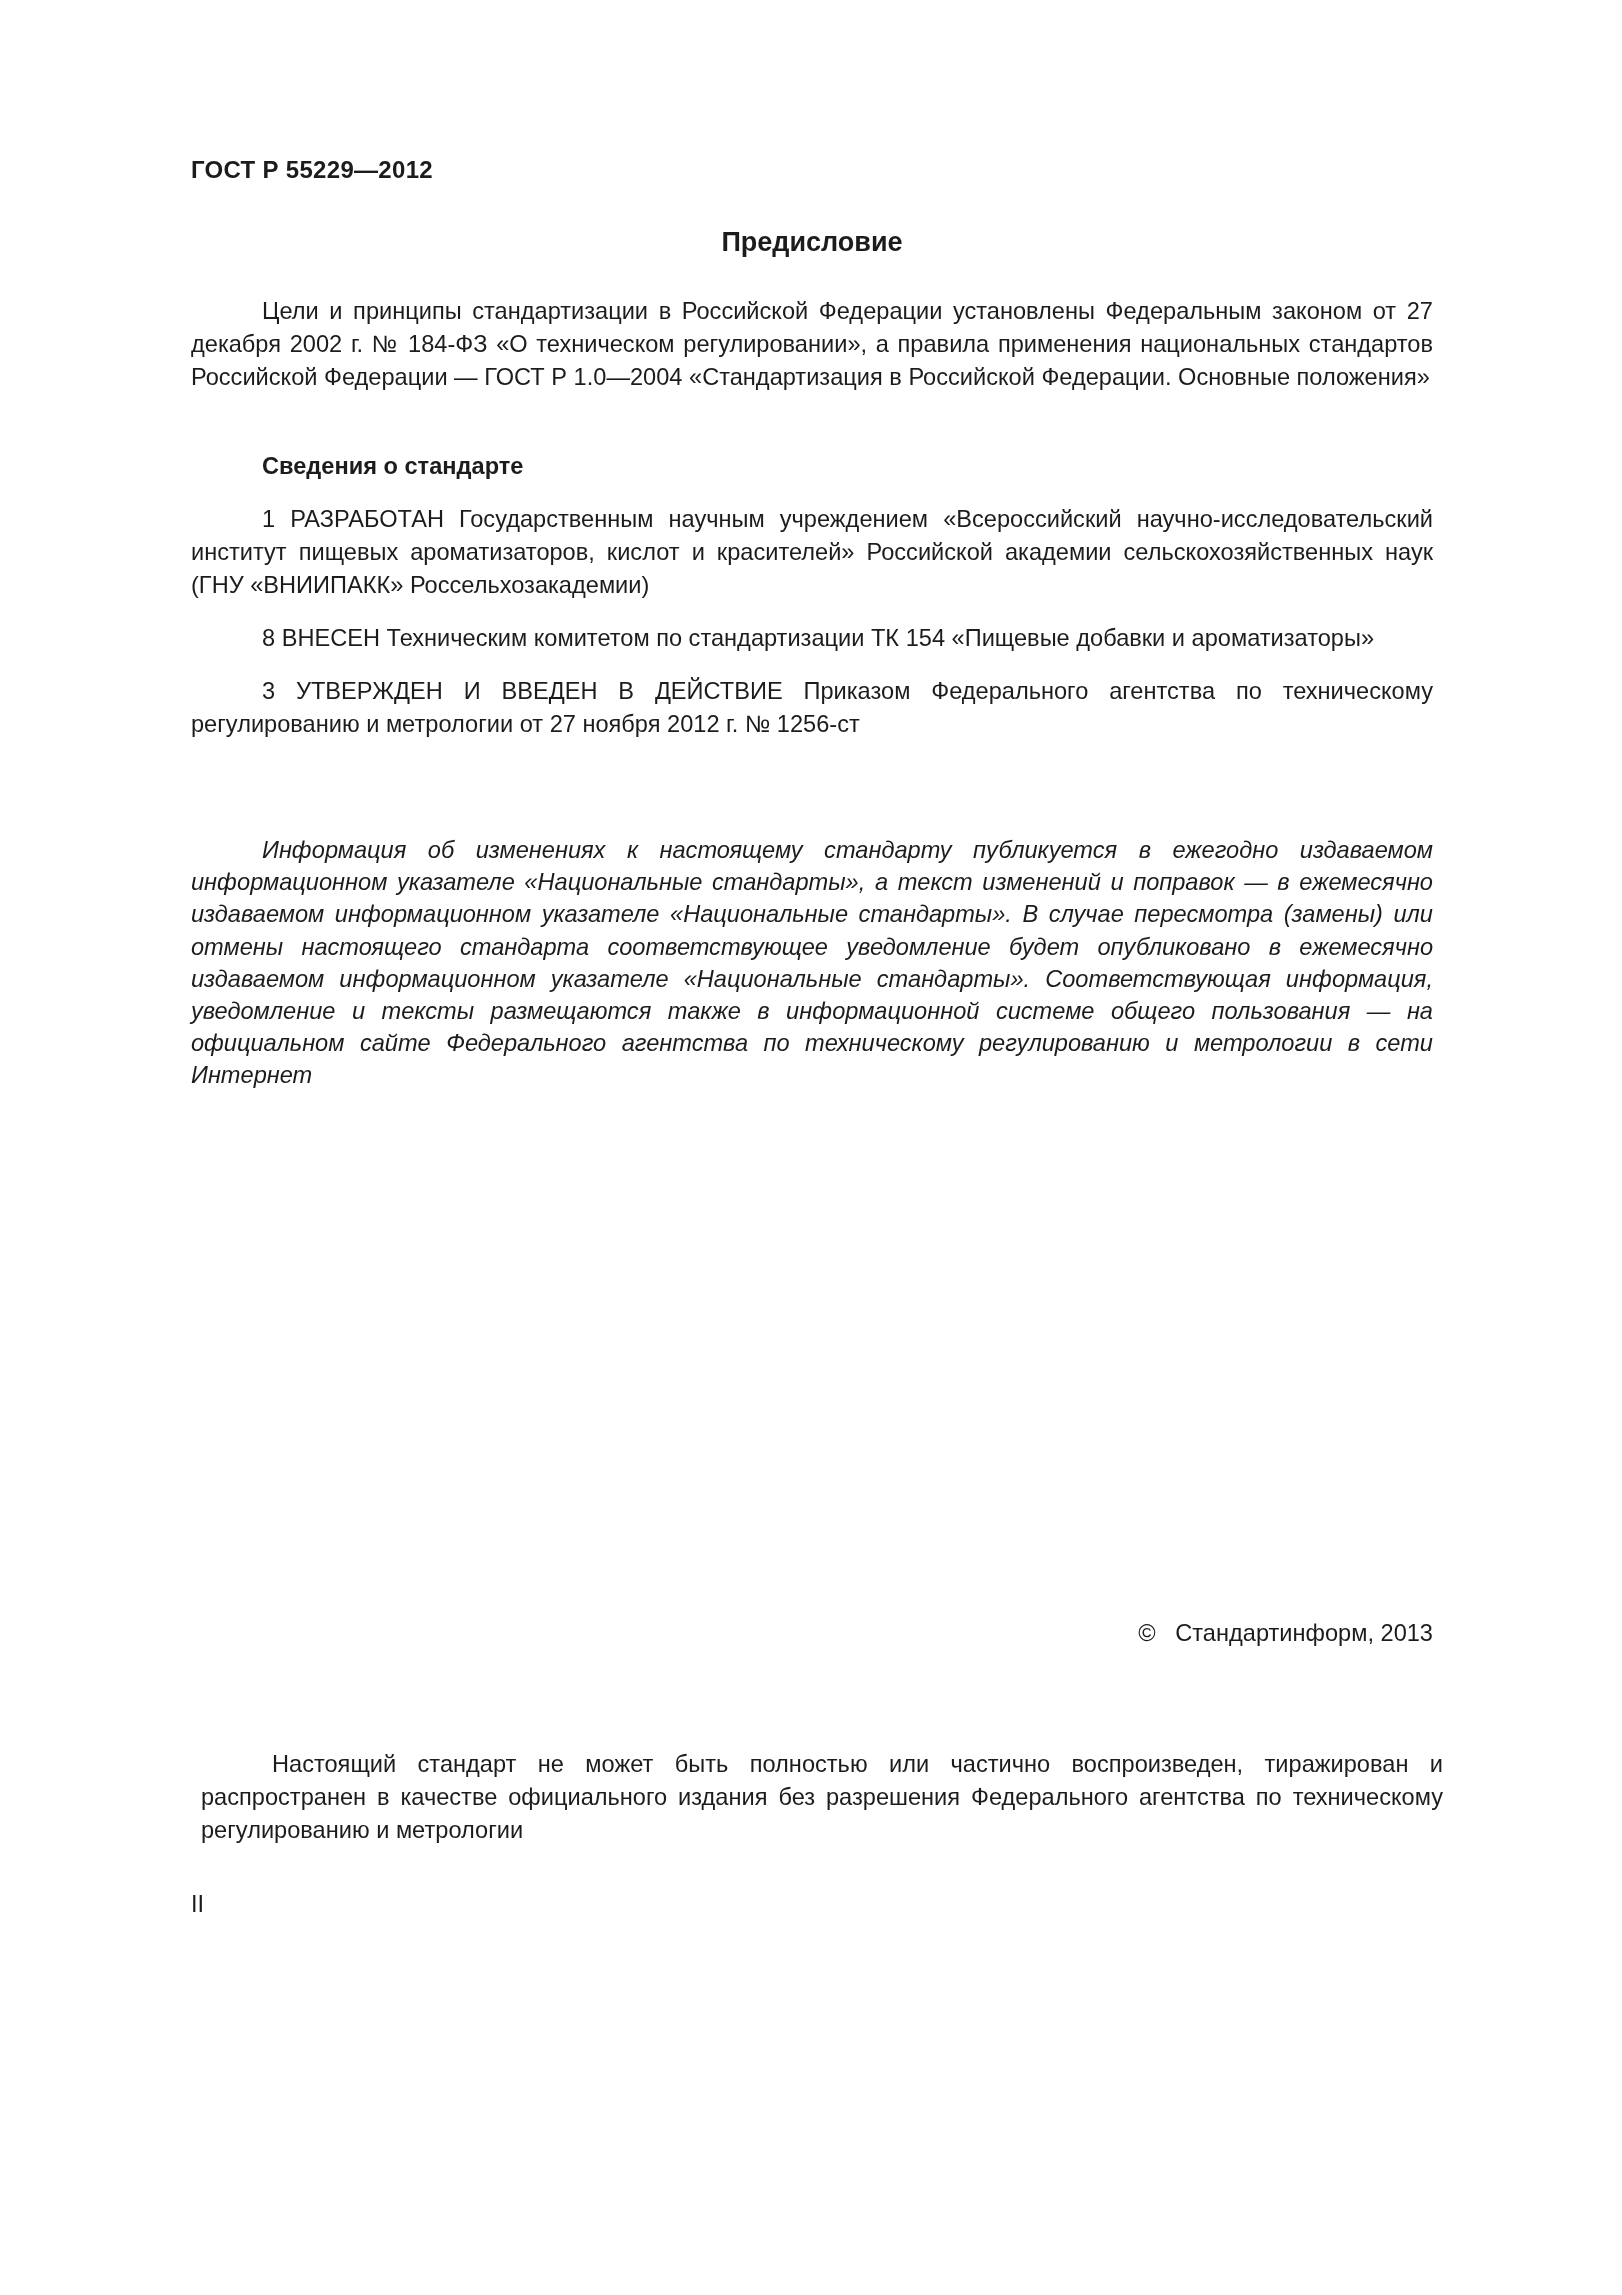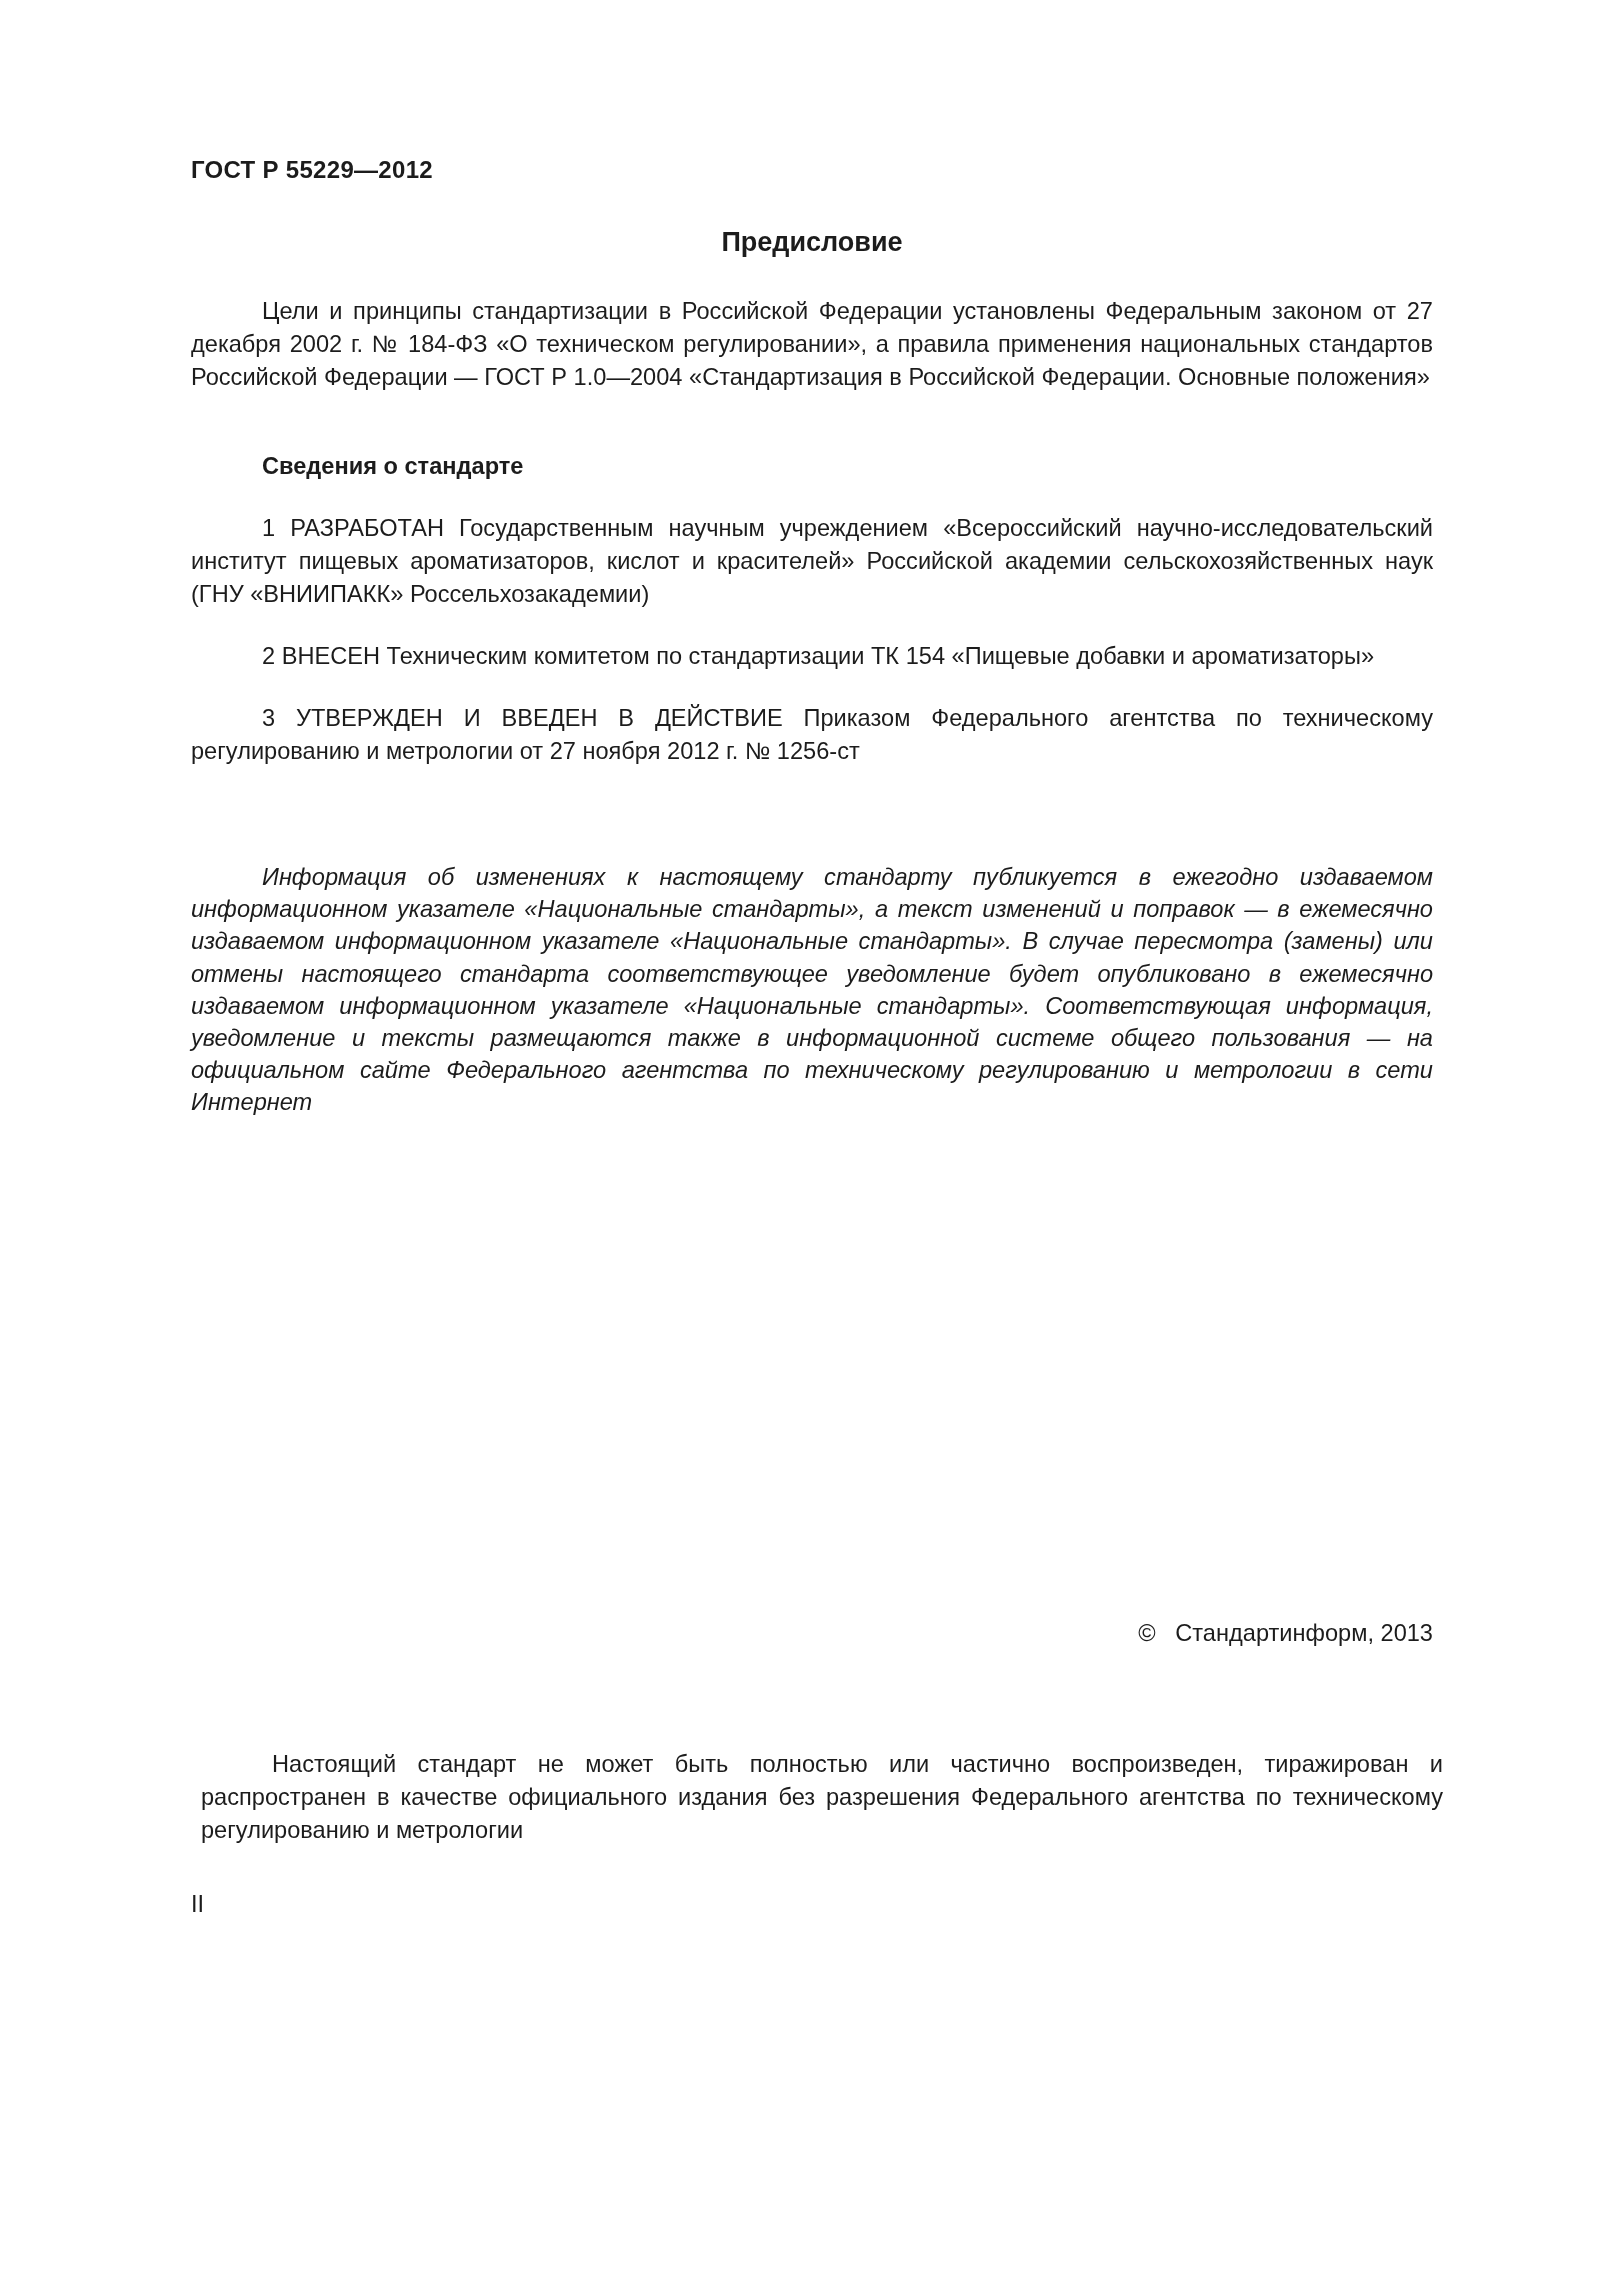--- a/index.html
+++ b/index.html
@@ -47,21 +47,21 @@
     margin-top: 37px;
   }
   .section-heading {
     font-size: 23.6px;
     font-weight: bold;
     margin-top: 56px;
     text-indent: 71px;
     text-align: left;
   }
   .item {
-    margin-top: 29px;
+    margin-top: 20px;
   }
   .notice {
     margin-top: 93px;
     font-style: italic;
     line-height: 1.36;
   }
   .copyright {
     position: absolute;
     top: 1620px;
     left: 191px;
@@ -96,21 +96,21 @@
     <div class="doc-header">ГОСТ Р 55229—2012</div>
 
     <h1 class="title">Предисловие</h1>
 
     <p class="para indent intro">Цели и принципы стандартизации в Российской Федерации установлены Федеральным законом от 27 декабря 2002 г. № 184-ФЗ «О техническом регулировании», а правила применения национальных стандартов Российской Федерации — ГОСТ Р 1.0—2004 «Стандартизация в Российской Федерации. Основные положения»</p>
 
     <p class="para section-heading">Сведения о стандарте</p>
 
     <p class="para indent item">1 РАЗРАБОТАН Государственным научным учреждением «Всероссийский научно-исследовательский институт пищевых ароматизаторов, кислот и красителей» Российской академии сельскохозяйственных наук (ГНУ «ВНИИПАКК» Россельхозакадемии)</p>
 
-    <p class="para indent item">2 ВНЕСЕН Техническим комитетом по стандартизации ТК 154 «Пищевые добавки и ароматизаторы»</p>
+    <p class="para indent item">8 ВНЕСЕН Техническим комитетом по стандартизации ТК 154 «Пищевые добавки и ароматизаторы»</p>
 
     <p class="para indent item">3 УТВЕРЖДЕН И ВВЕДЕН В ДЕЙСТВИЕ Приказом Федерального агентства по техническому регулированию и метрологии от 27 ноября 2012 г. № 1256-ст</p>
 
 
     <p class="para indent notice">Информация об изменениях к настоящему стандарту публикуется в ежегодно издаваемом информационном указателе «Национальные стандарты», а текст изменений и поправок — в ежемесячно издаваемом информационном указателе «Национальные стандарты». В случае пересмотра (замены) или отмены настоящего стандарта соответствующее уведомление будет опубликовано в ежемесячно издаваемом информационном указателе «Национальные стандарты». Соответствующая информация, уведомление и тексты размещаются также в информационной системе общего пользования — на официальном сайте Федерального агентства по техническому регулированию и метрологии в сети Интернет</p>
 
   </div>
 
   <div class="copyright">
     <span class="sym">©</span><span>Стандартинформ, 2013</span>

